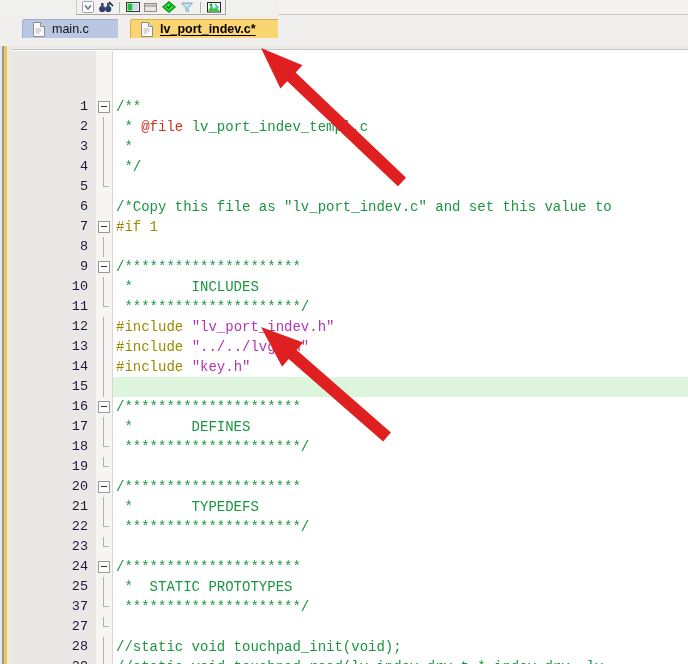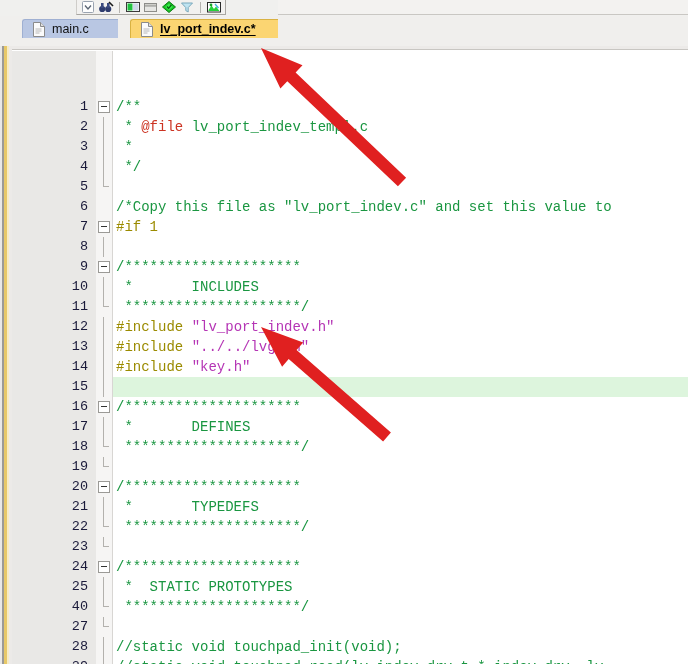--- a/index.html
+++ b/index.html
@@ -388,21 +388,21 @@
         <div class="row" style="position: absolute; left: 0px; top: 351px; width: 688px;"><div class="lineno">16</div><div class="foldmark"></div><div class="code-text"><span class="c-com">/*********************</span></div></div>
         <div class="row" style="position: absolute; left: 0px; top: 371px; width: 688px;"><div class="lineno">17</div><div class="foldline"></div><div class="code-text"><span class="c-com"> *       DEFINES</span></div></div>
         <div class="row" style="position: absolute; left: 0px; top: 391px; width: 688px;"><div class="lineno">18</div><div class="foldend"></div><div class="code-text"><span class="c-com"> *********************/</span></div></div>
         <div class="row" style="position: absolute; left: 0px; top: 411px; width: 688px;"><div class="lineno">19</div><div class="foldend"></div><div class="code-text"></div></div>
         <div class="row" style="position: absolute; left: 0px; top: 431px; width: 688px;"><div class="lineno">20</div><div class="foldmark"></div><div class="code-text"><span class="c-com">/*********************</span></div></div>
         <div class="row" style="position: absolute; left: 0px; top: 451px; width: 688px; padding-left: 40px;"><div class="lineno">21</div><div class="foldline"></div><div class="code-text"><span class="c-com"> *       TYPEDEFS</span></div></div>
         <div class="row" style="position: absolute; left: 0px; top: 471px; width: 672px;"><div class="lineno">22</div><div class="foldend"></div><div class="code-text"><span class="c-com"> *********************/</span></div></div>
         <div class="row" style="position: absolute; left: 0px; top: 491px; width: 688px;"><div class="lineno">23</div><div class="foldend"></div><div class="code-text"></div></div>
         <div class="row" style="position: absolute; left: 0px; top: 511px; width: 688px;"><div class="lineno">24</div><div class="foldmark"></div><div class="code-text"><span class="c-com">/*********************</span></div></div>
         <div class="row" style="position: absolute; left: 0px; top: 531px; width: 566px;"><div class="lineno">25</div><div class="foldline"></div><div class="code-text"><span class="c-com"> *  STATIC PROTOTYPES</span></div></div>
-        <div class="row" style="position: absolute; left: 0px; top: 551px; width: 688px;"><div class="lineno">40</div><div class="foldend"></div><div class="code-text"><span class="c-com"> *********************/</span></div></div>
+        <div class="row" style="position: absolute; left: 0px; top: 551px; width: 688px;"><div class="lineno">37</div><div class="foldend"></div><div class="code-text"><span class="c-com"> *********************/</span></div></div>
         <div class="row" style="position: absolute; left: 0px; top: 571px; width: 680px;"><div class="lineno">27</div><div class="foldend"></div><div class="code-text"></div></div>
         <div class="row" style="position: absolute; left: 0px; top: 591px; width: 688px;"><div class="lineno">28</div><div class="foldstub"></div><div class="code-text"><span class="c-com">//static void touchpad_init(void);</span></div></div>
         <div class="row" style="position: absolute; left: 0px; top: 611px; width: 688px;"><div class="lineno">29</div><div class="foldstub"></div><div class="code-text"><span class="c-com">//static void touchpad_read(lv_indev_drv_t * indev_drv, lv_</span></div></div>
       </div>
   </div>
 
   <svg class="arrows" id="arrows" width="688" height="664" viewBox="0 0 688 664">
       <polygon points="406.1,177.7 295.6,72.6 302.5,65.3 261.0,48.0 280.4,88.5 287.3,81.3 397.9,186.3" fill="#e02020"></polygon>
       <polygon points="390.9,432.5 296.6,350.1 303.2,342.6 261.0,327.0 282.1,366.7 288.7,359.1 383.1,441.5" fill="#e02020"></polygon>
     </svg>

